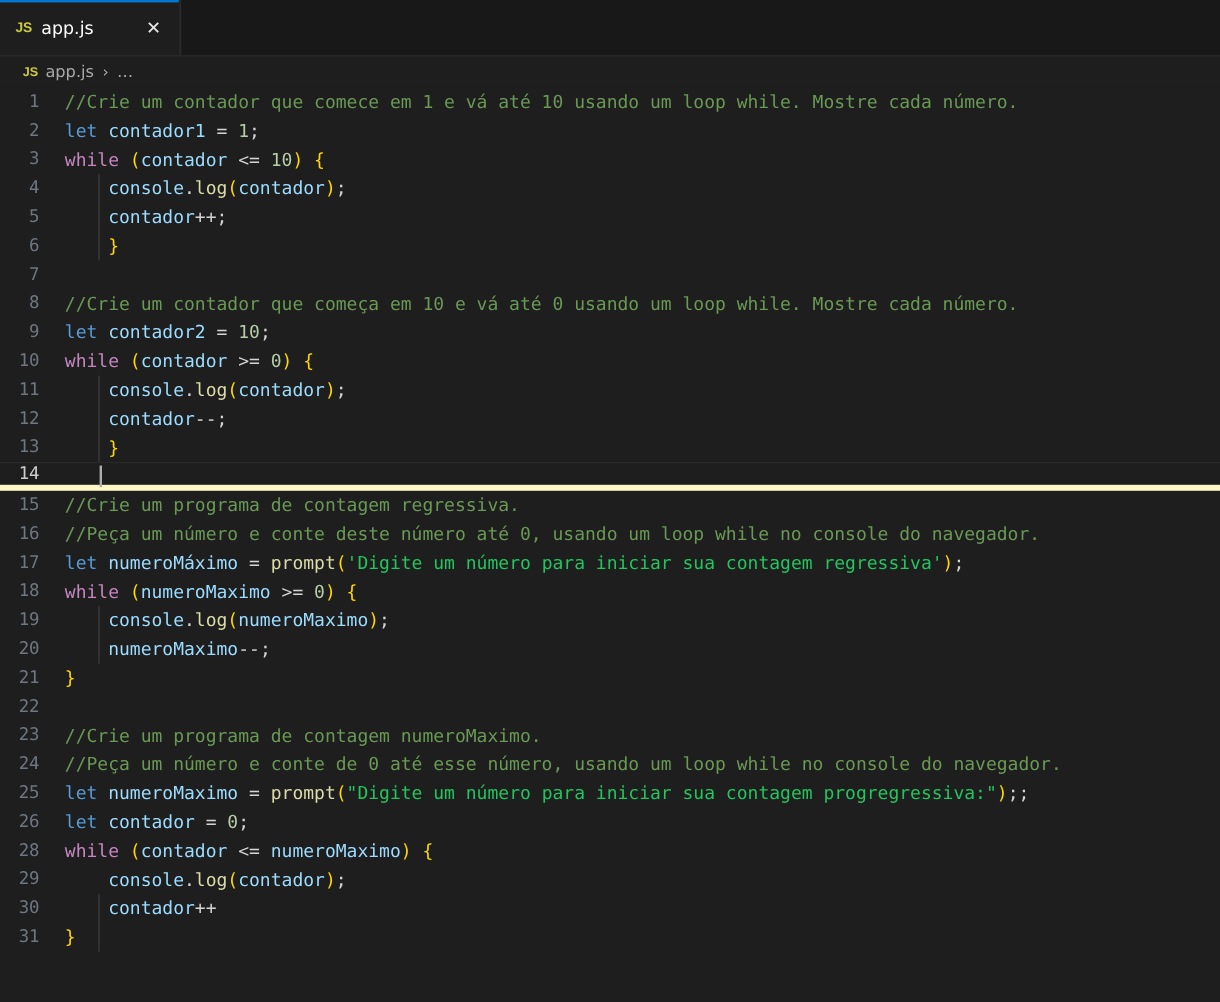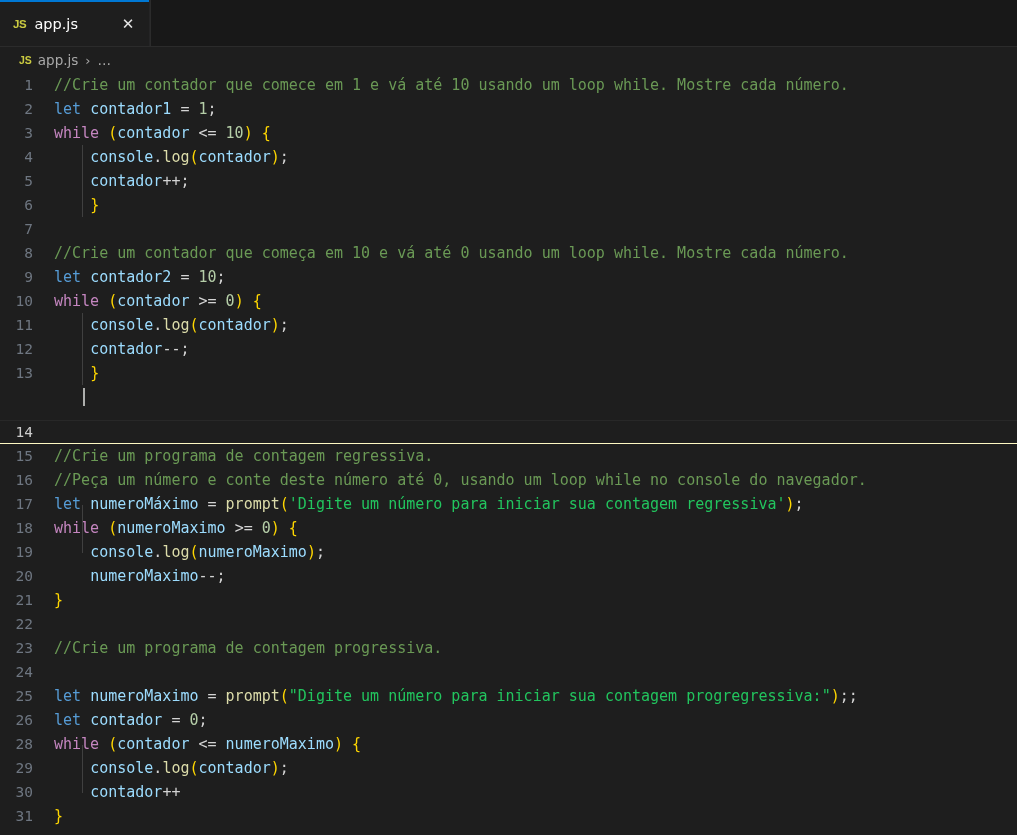--- a/index.html
+++ b/index.html
@@ -103,23 +103,22 @@
     line-height: 24px;
   }
   .coderow {
     display: flex;
     height: 24px;
     align-items: center;
     position: relative;
   }
   .coderow.active {
     border-top: 1px solid #282828;
-    border-bottom: 1px solid #fef9c3;
+    border-bottom: 5px solid #fef9c3;
     height: 24px;
-    margin-top: 35px;
   }
   .lnum {
     width: 54px;
     min-width: 54px;
     text-align: right;
     padding-right: 21px;
     color: #6e7681;
     font-size: 14.5px;
     font-family: "DejaVu Sans Mono", monospace;
     user-select: none;
@@ -262,24 +261,25 @@
       <div class="coderow">
         <div class="lnum">21</div>
         <div class="codetext"><span class="p0">}</span></div>
       </div>
       <div class="coderow">
         <div class="lnum">22</div>
         <div class="codetext"></div>
       </div>
       <div class="coderow">
         <div class="lnum">23</div>
-        <div class="codetext"><span class="cmt">//Crie um programa de contagem progressiva.</span></div>
+        <div class="codetext"><span class="cmt">//Crie um programa de contagem numeroMaximo.</span></div>
       </div>
       <div class="coderow">
         <div class="lnum">24</div>
+        <div class="codetext"><span class="cmt">//Peça um número e conte de 0 até esse número, usando um loop while no console do navegador.</span></div>
       </div>
       <div class="coderow">
         <div class="lnum">25</div>
         <div class="codetext"><span class="kw">let</span><span class="op"> </span><span class="var">numeroMaximo</span><span class="op"> </span><span class="op">=</span><span class="op"> </span><span class="fn">prompt</span><span class="p0">(</span><span class="str">"Digite um número para iniciar sua contagem progregressiva:"</span><span class="p0">)</span><span class="op">;</span><span class="op">;</span></div>
       </div>
       <div class="coderow">
         <div class="lnum">26</div>
         <div class="codetext"><span class="kw">let</span><span class="op"> </span><span class="var">contador</span><span class="op"> </span><span class="op">=</span><span class="op"> </span><span class="num">0</span><span class="op">;</span></div>
       </div>
       <div class="coderow">

